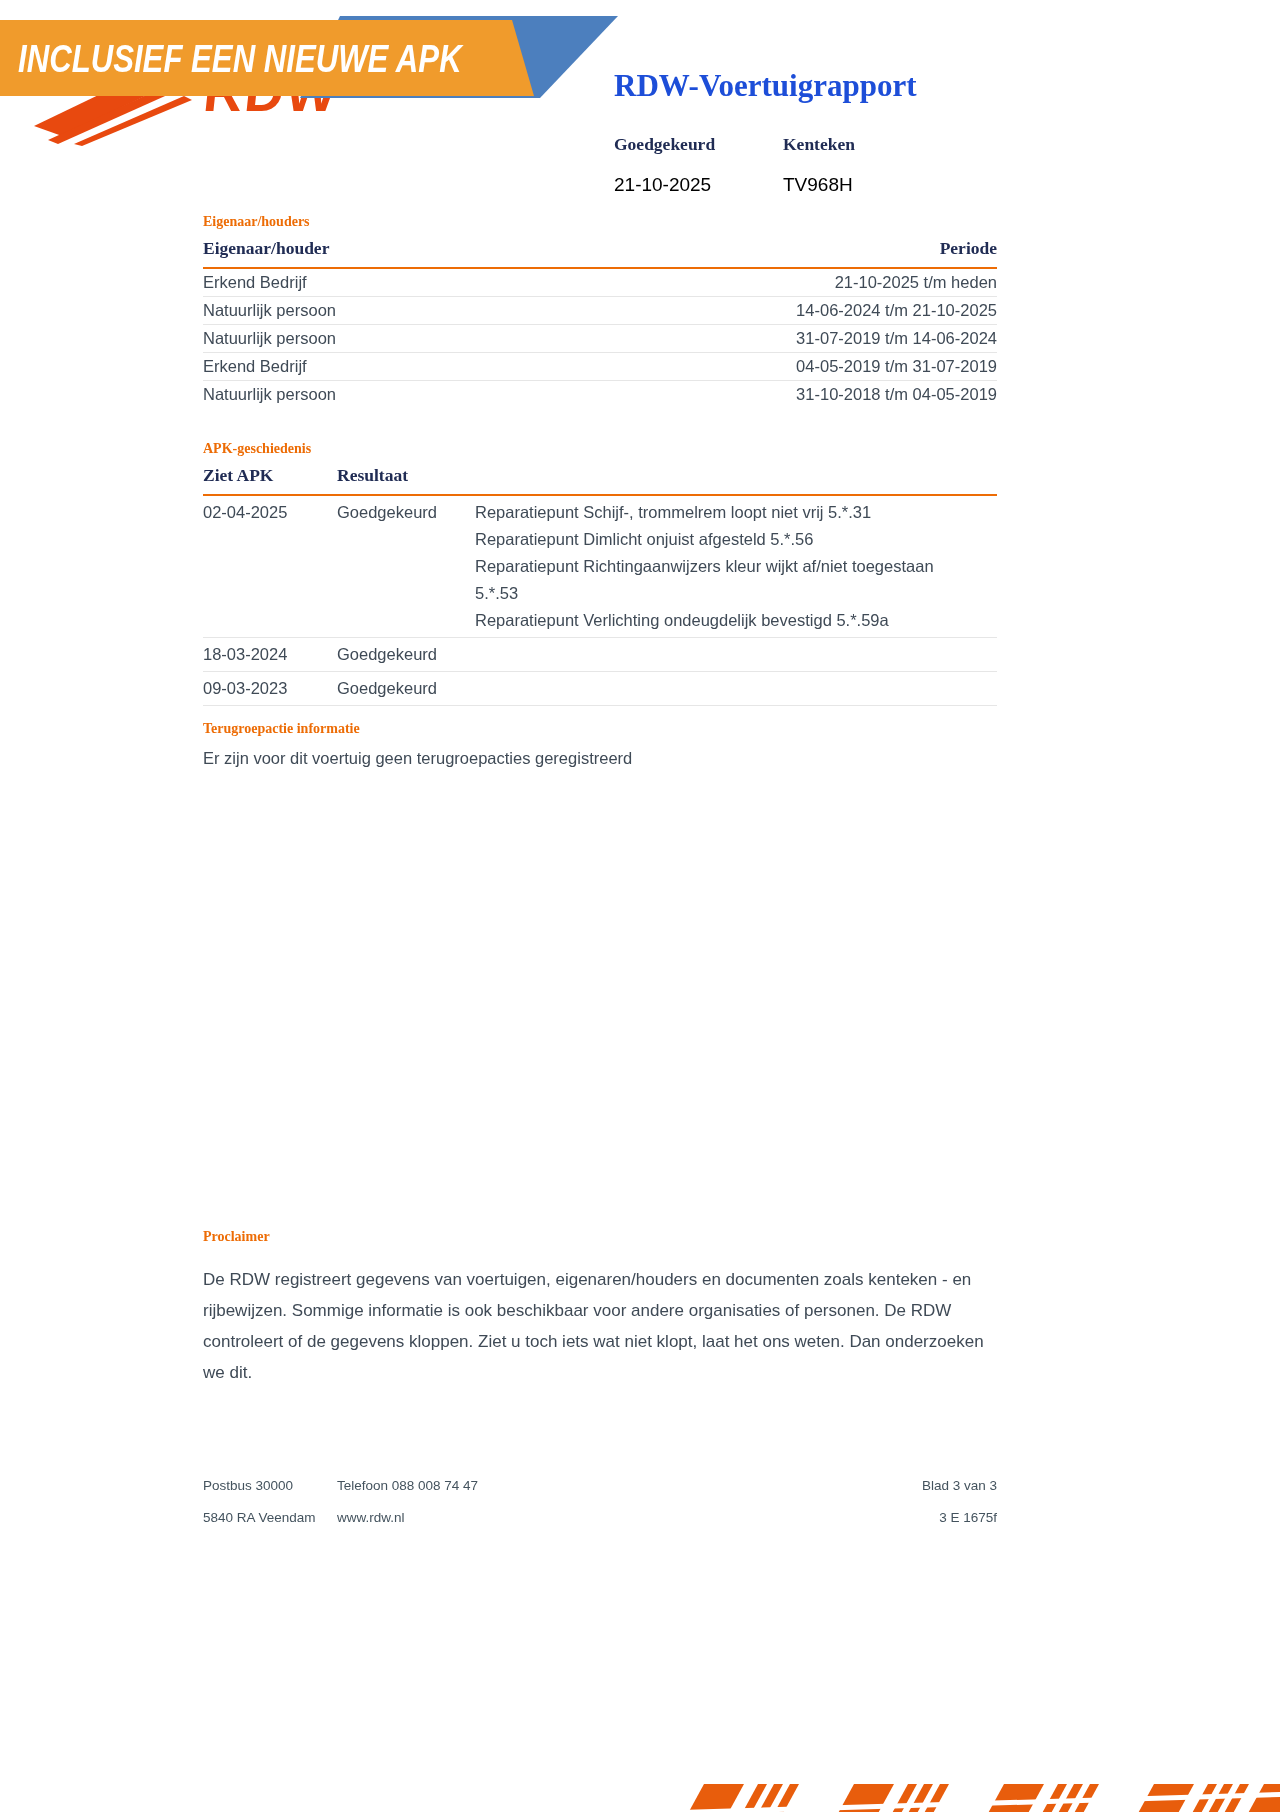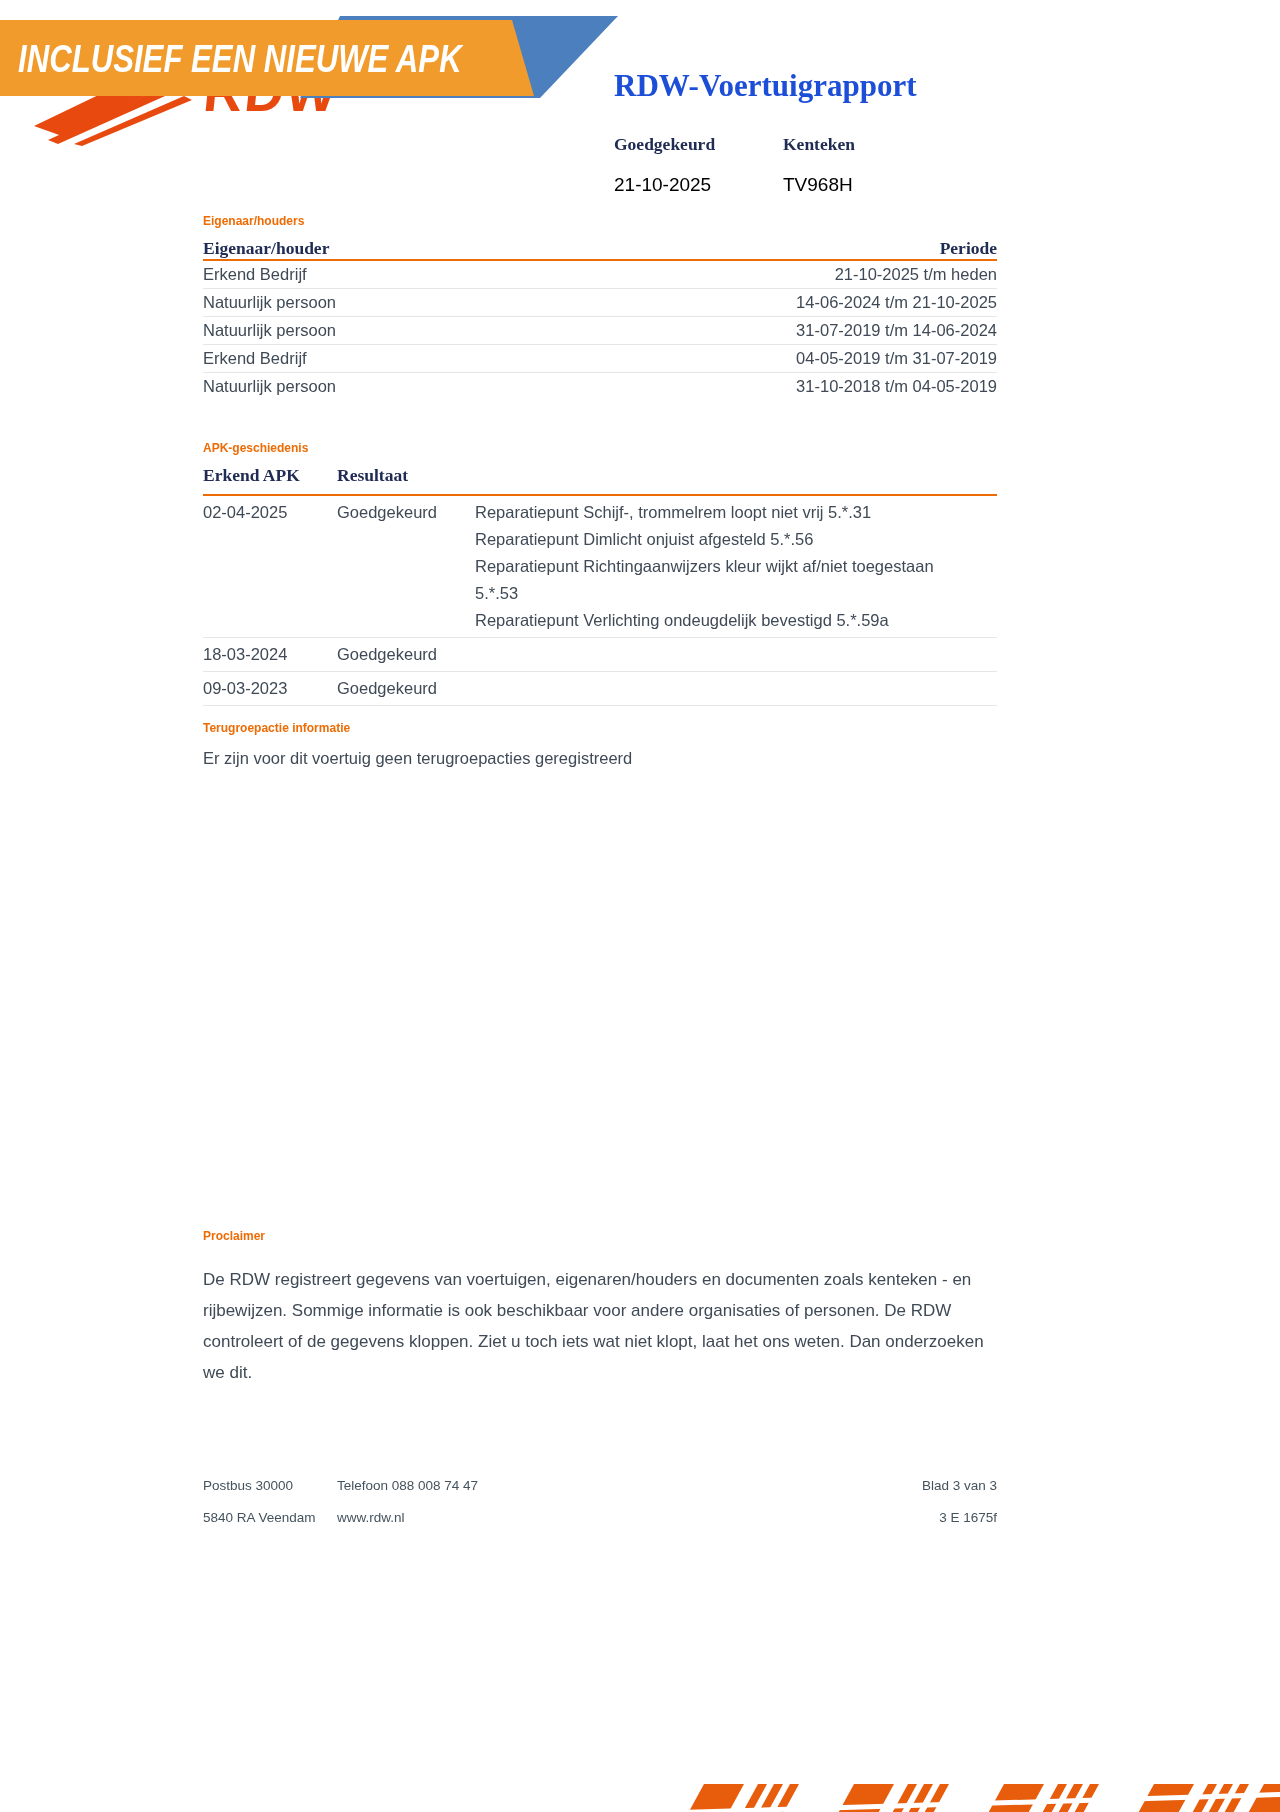--- a/index.html
+++ b/index.html
@@ -35,27 +35,27 @@
     position:absolute; top:118px;
     font-family:"Liberation Serif", serif; font-weight:700;
     font-size:17.5px; color:#202c54;
   }
   .meta-value { position:absolute; top:158px; font-size:19px; color:#000000; }
   .pos-a { left:614px; } .pos-b { left:783px; }
 
   
   .section-heading {
     position:absolute; left:203px;
-    font-family:Liberation Sans, sans-serif; font-weight:700;
-    font-size:12px; color:#ed6c05;
+    font-family:Liberation Serif, serif; font-weight:700;
+    font-size:14px; color:#ed6c05;
   }
   .owners-table { position:absolute; left:203px; top:222px; width:794px; }
   .t-head-row {
     display:flex; justify-content:space-between; align-items:flex-end;
-    padding-bottom:0; border-bottom:2px solid #ed6c05;
+    padding-bottom:8px; border-bottom:2px solid #ed6c05;
     font-family:"Liberation Serif", serif; font-weight:700;
     font-size:17.5px; color:#202c54;
   }
   .o-row {
     display:flex; justify-content:space-between;
     padding:4px 0; line-height:19px; font-size:16.5px; color:#3f4a56;
     border-bottom:1px solid #e6e6e6;
   }
   .o-row:last-child { border-bottom:none; }
 
@@ -140,21 +140,21 @@
     </div>
     <div class="o-row">
       <span>Natuurlijk persoon</span>
       <span>31-10-2018 t/m 04-05-2019</span>
     </div>
   </div>
 
   <div class="section-heading" style="top:425px;">APK-geschiedenis</div>
   <div class="apk-table">
     <div class="a-head-row">
-      <span>Erkend APK</span>
+      <span>Ziet APK</span>
       <span>Resultaat</span>
     </div>
     <div class="a-row">
       <div>02-04-2025</div>
       <div>Goedgekeurd</div>
       <div class="remarks">
         <div>Reparatiepunt Schijf-, trommelrem loopt niet vrij 5.*.31</div>
         <div>Reparatiepunt Dimlicht onjuist afgesteld 5.*.56</div>
         <div>Reparatiepunt Richtingaanwijzers kleur wijkt af/niet toegestaan 5.*.53</div>
         <div>Reparatiepunt Verlichting ondeugdelijk bevestigd 5.*.59a</div>

